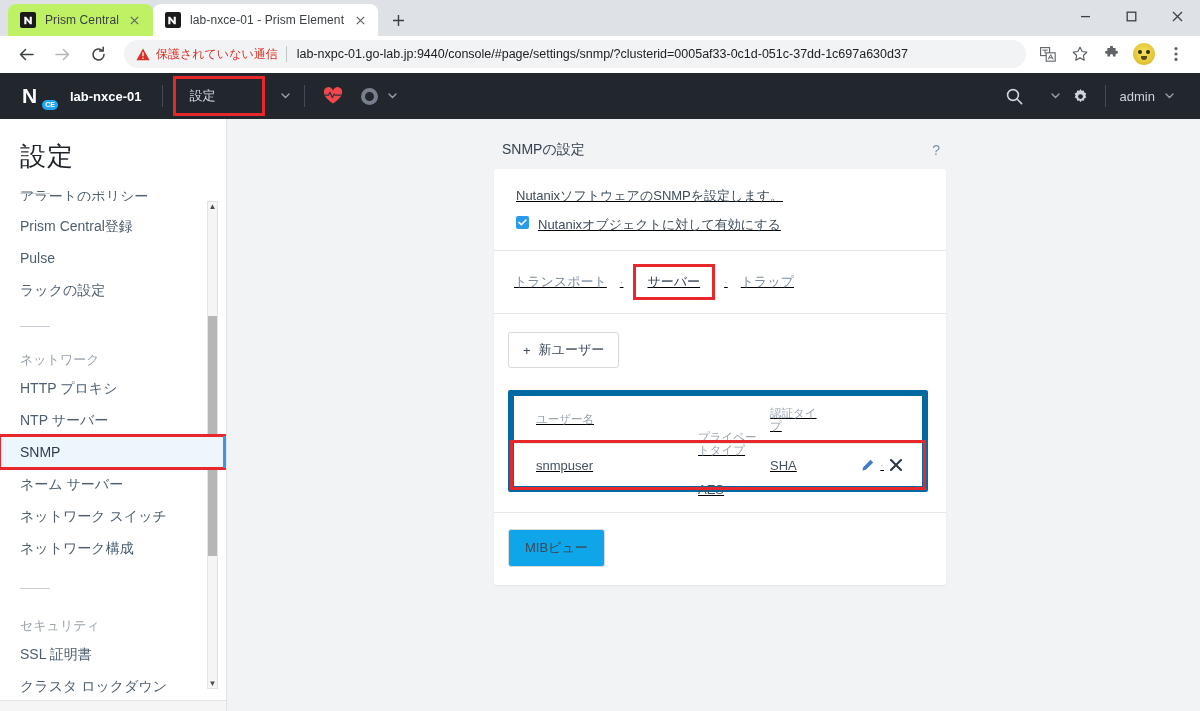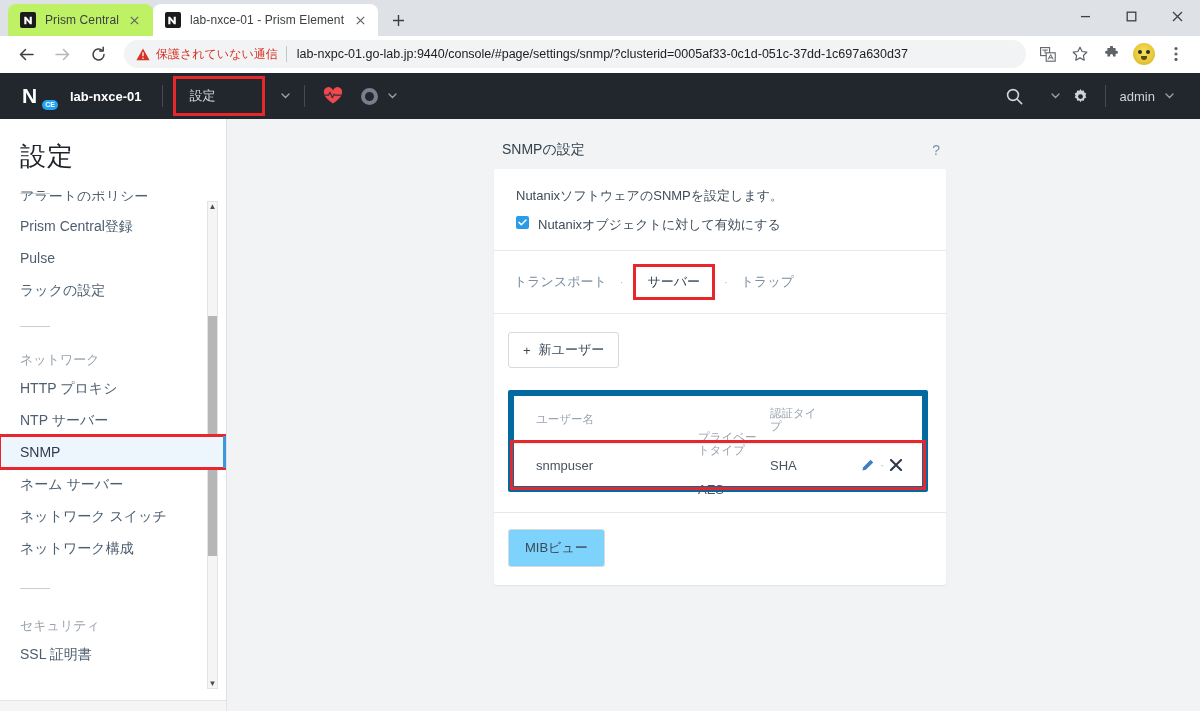--- a/index.html
+++ b/index.html
@@ -389,20 +389,21 @@
     color: #33414f;
   }
   .panel-help {
     color: #7e92a8;
     font-size: 14px;
   }
   .card {
     background: #ffffff;
     border-radius: 2px;
     box-shadow: 0 1px 2px rgba(0,0,0,0.07);
+    text-decoration: underline;
   }
   .card-intro {
     padding: 18px 20px 16px 22px;
   }
   .intro-text {
     font-size: 13px;
     color: #3e4c5a;
     margin-bottom: 11px;
   }
   .cbrow {
@@ -511,21 +512,21 @@
   }
   .card-foot {
     padding: 16px 0 18px 14px;
     border-top: 1px solid #e6e9ec;
     margin-top: 20px;
   }
   .mibbtn {
     display: inline-block;
     border: 1px solid #d5dade;
     border-radius: 3px;
-    background: #7dd3fc;
+    background: #0ea5e9;
     font-size: 13px;
     color: #3b4856;
     padding: 9px 16px;
   }
 </style>
 </head>
 <body>
 
 <div class="browser">
 
@@ -721,20 +722,21 @@
           <div class="side-item">NTP サーバー</div>
           <div class="side-item selected boxed">SNMP</div>
           <div class="side-item">ネーム サーバー</div>
           <div class="side-item">ネットワーク スイッチ</div>
           <div class="side-item">ネットワーク構成</div>
 
           <div class="side-rule" style="margin:24px 0 18px 20px;"></div>
 
           <div class="side-item grouphead">セキュリティ</div>
           <div class="side-item">SSL 証明書</div>
+          <div class="side-item">クラスタ ロックダウン</div>
         </div>
 
         <div class="side-sb">
           <div class="arr up">▲</div>
           <div class="thumb"></div>
           <div class="arr dn">▼</div>
         </div>
         <div class="side-hsb"></div>
       </div>
 

